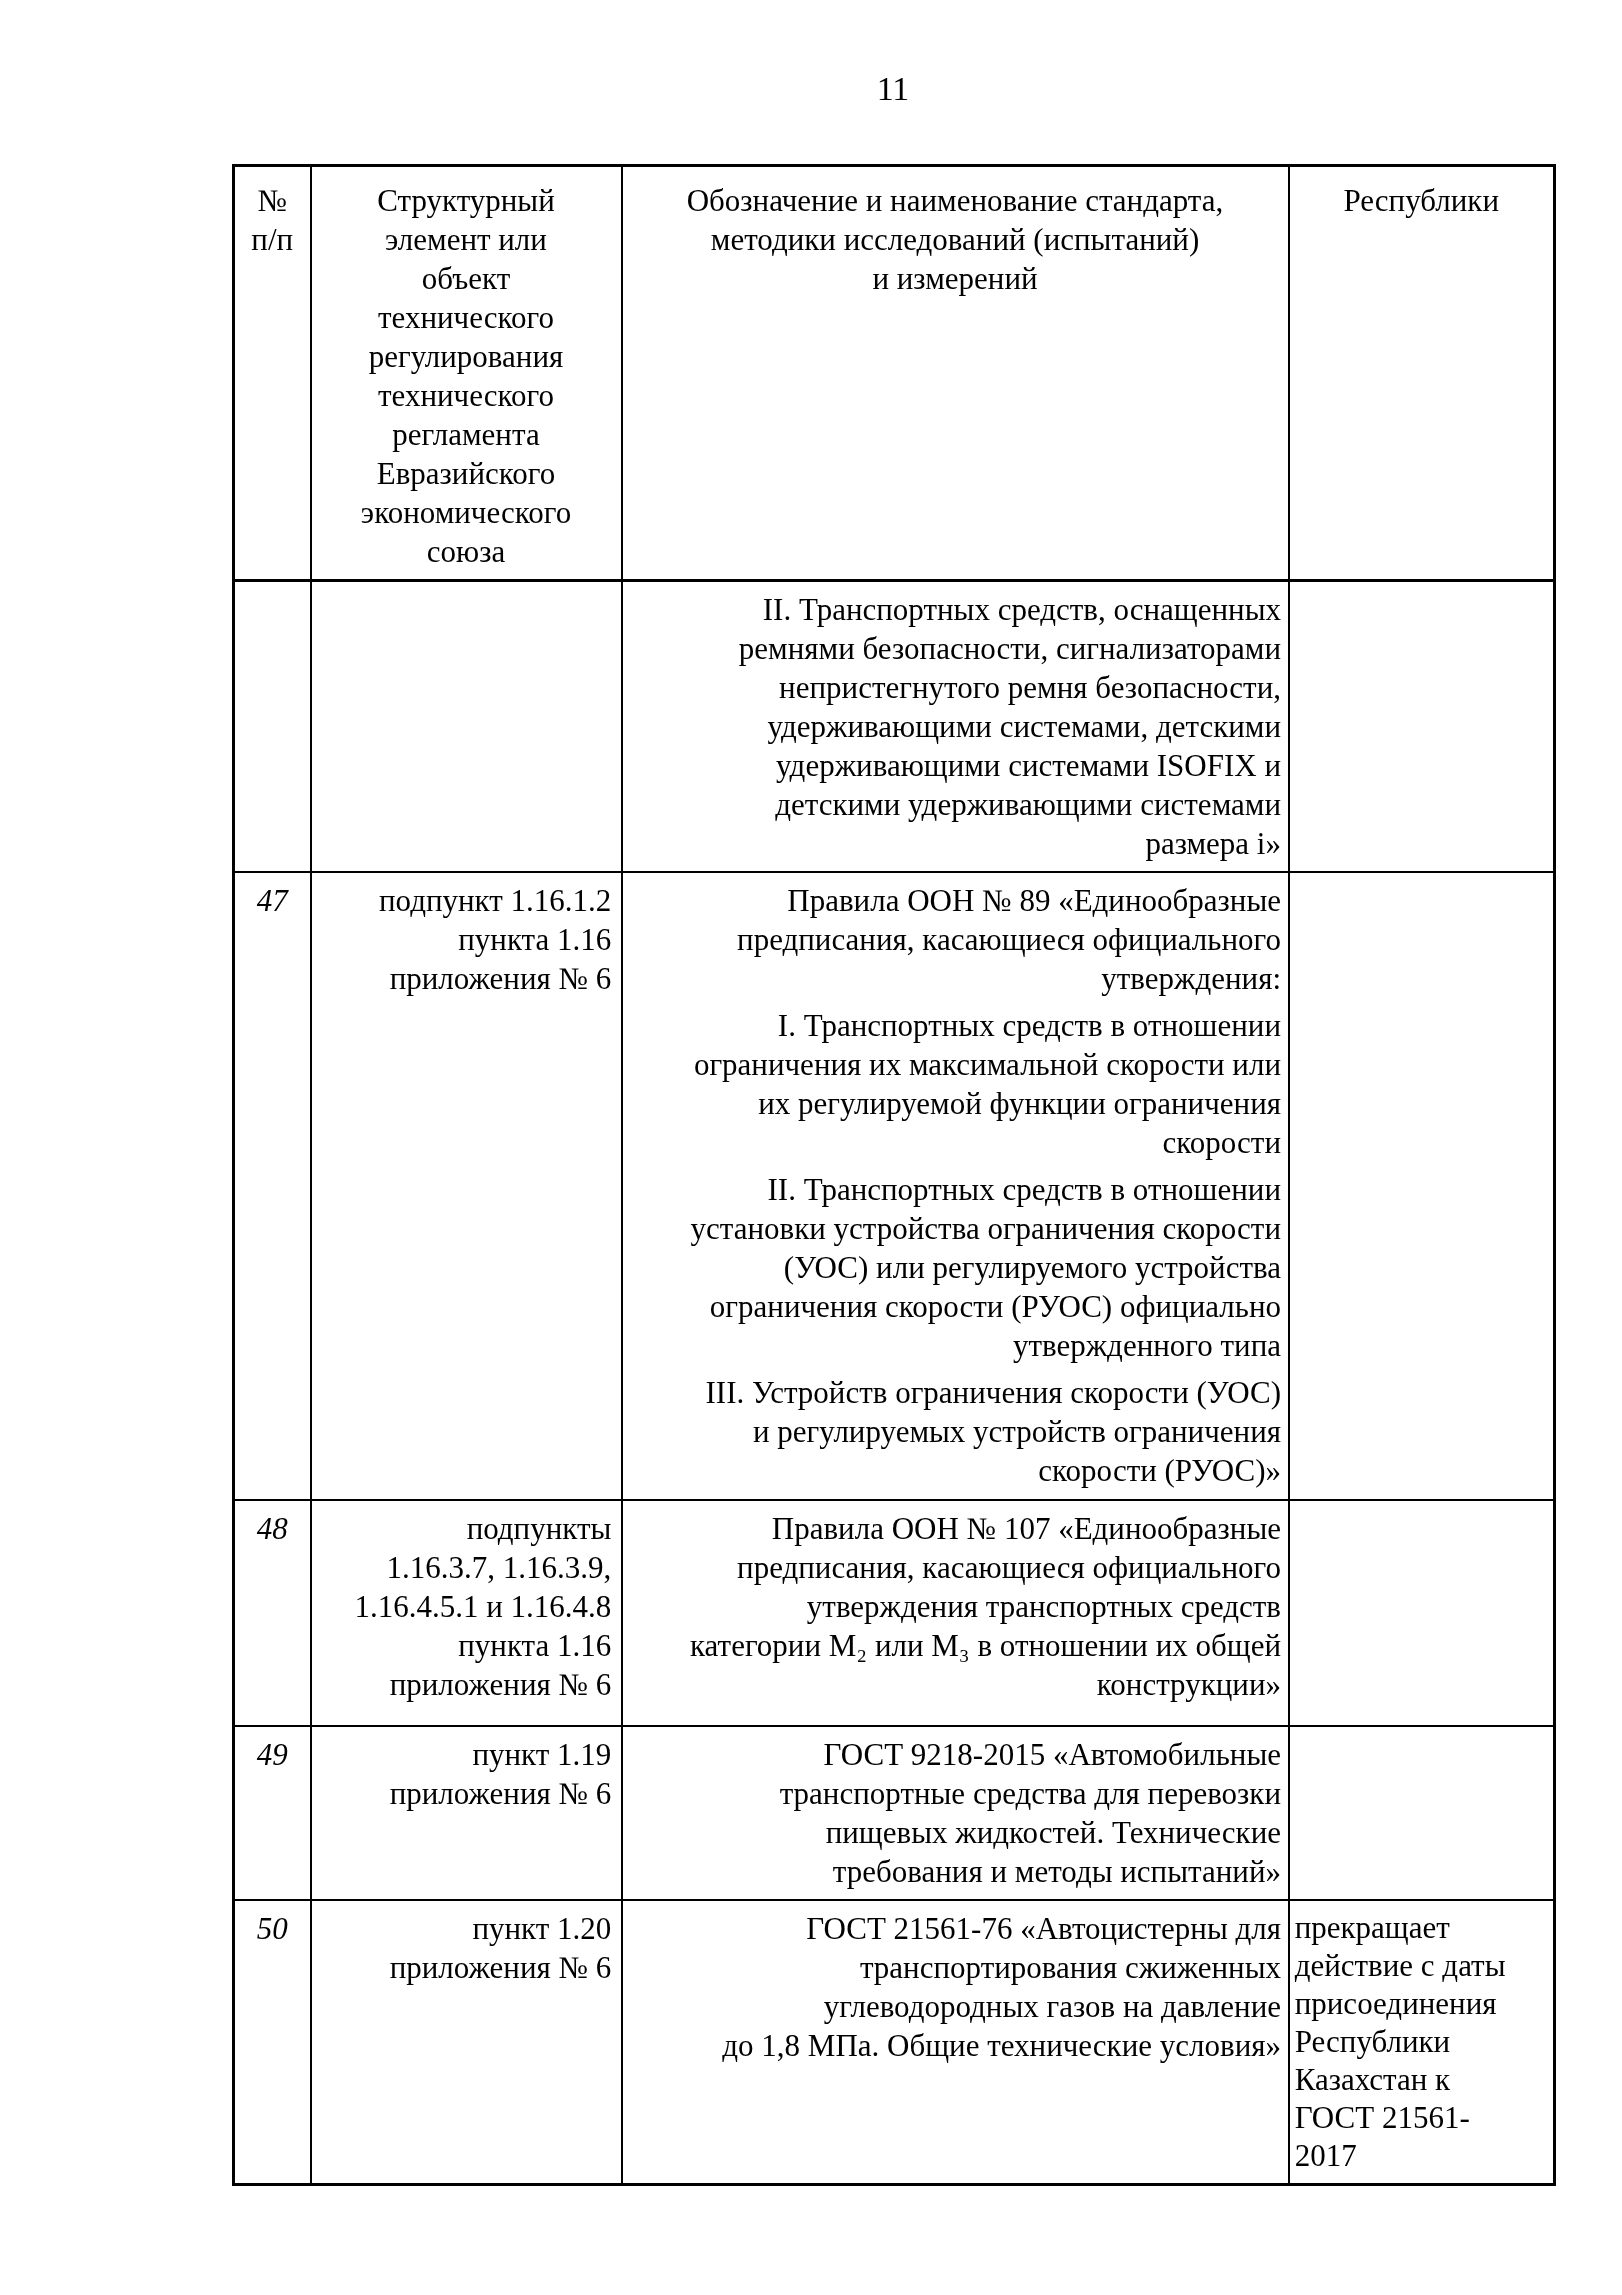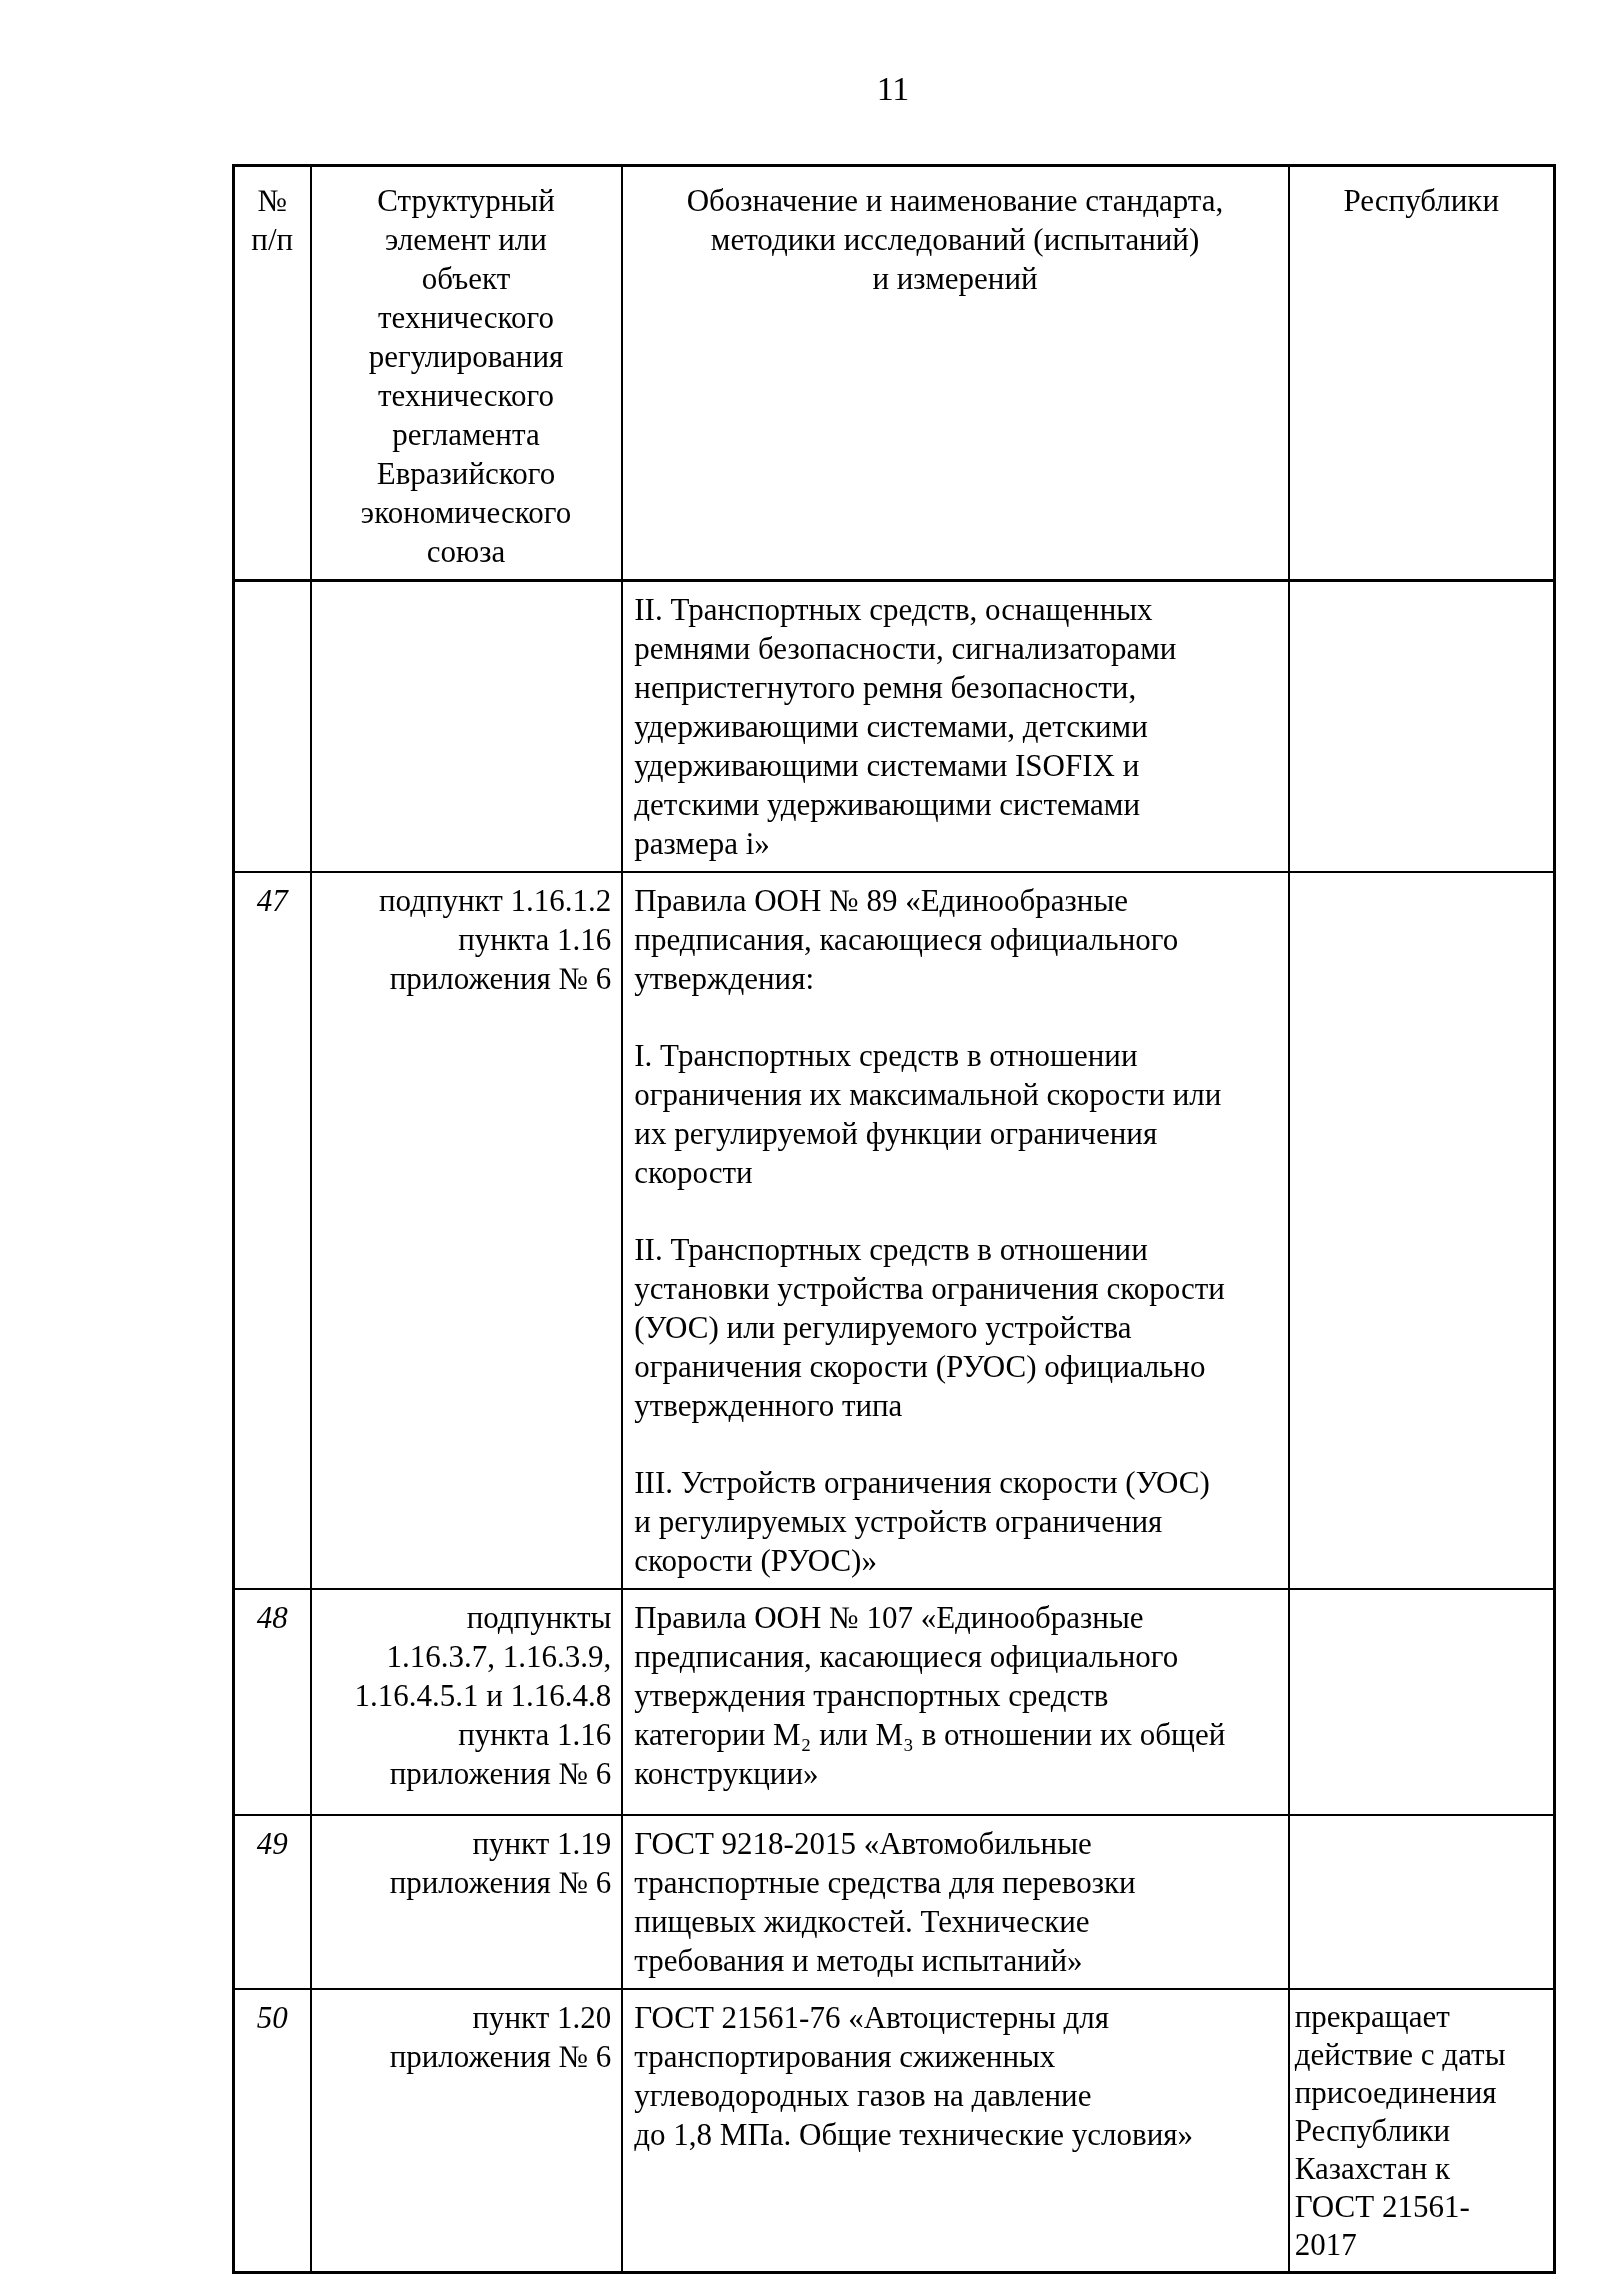--- a/index.html
+++ b/index.html
@@ -74,23 +74,24 @@
     padding-left: 11.8px;
   }
   td.standard-cell {
     text-align: left;
     padding-left: 11.8px;
     padding-right: 6.5px;
   }
   td.standard-cell p {
     margin: 0;
     white-space: pre-line;
+    text-align: right;
   }
   td.standard-cell p + p {
-    margin-top: 38px;
+    margin-top: 8px;
     font-family: Liberation Serif, serif;
   }
   td.note-cell {
     white-space: pre-line;
     padding-left: 5.2px;
     padding-right: 5.2px;
     line-height: 38px;
   }
 </style>
 </head>

